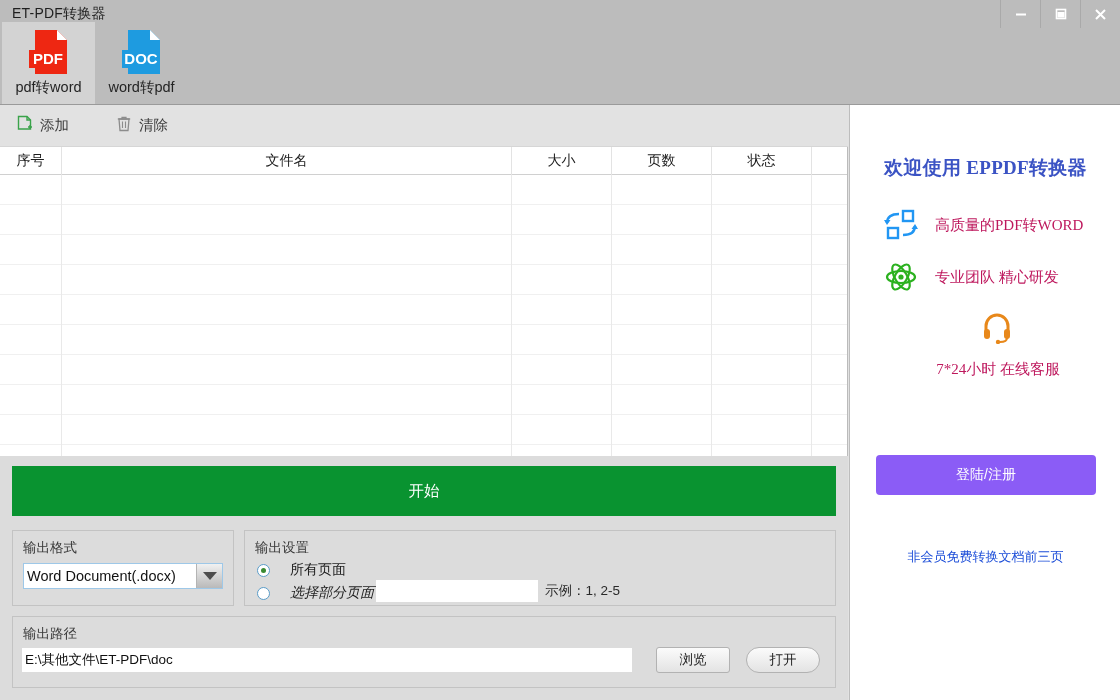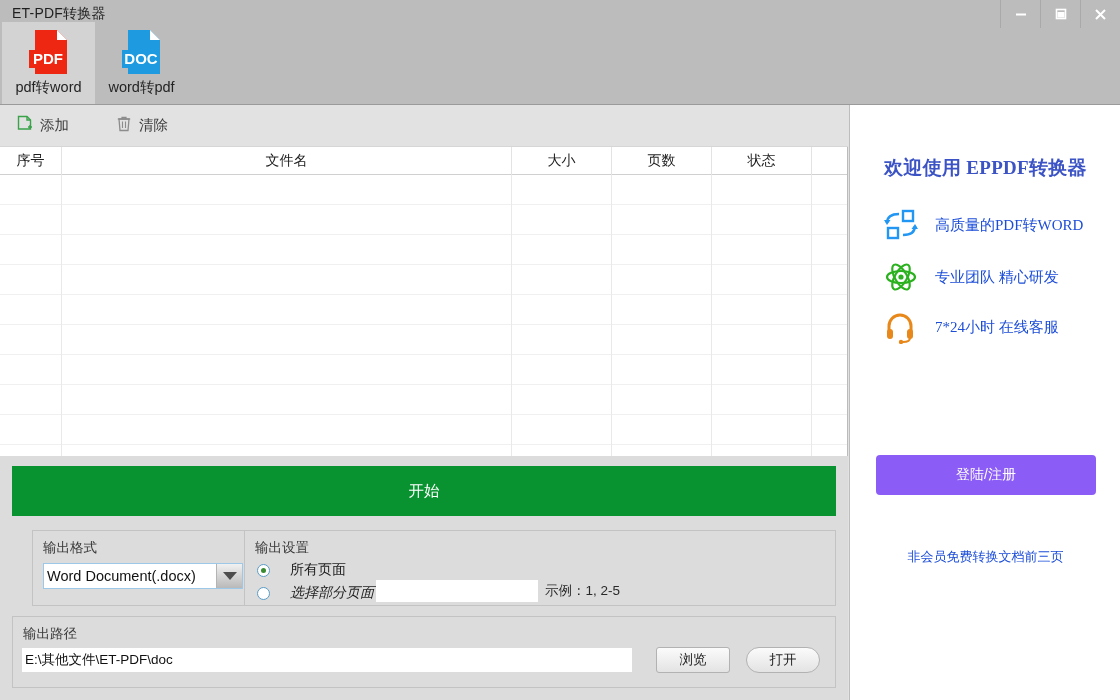--- a/index.html
+++ b/index.html
@@ -134,21 +134,21 @@
   .groupbox {
     position: absolute;
     border: 1px solid #c3c3c3;
     background: #dcdcdc;
   }
   .group-title {
     position: absolute; left: 10px; top: 8px;
     font-size: 13.5px; color: #3a3a3a;
   }
 
-  #grp-format { left: 12px; top: 74px; width: 222px; height: 76px; margin-left: 20px; }
+  #grp-format { left: 12px; top: 74px; width: 222px; height: 76px; }
   #format-select {
     position: absolute; left: 10px; top: 32px;
     width: 200px; height: 26px;
     background: #ffffff;
     border: 1px solid #9ec8e8;
     display: flex; align-items: center;
   }
   #format-value {
     flex: 1;
     padding-left: 3px;
@@ -239,25 +239,25 @@
     color: #3b53c4;
     letter-spacing: .3px;
   }
   .feature {
     position: absolute; left: 33px;
     display: flex; align-items: center; gap: 16px;
     width: 230px;
   }
   #feat-0 { top: 103px; }
   #feat-1 { top: 155px; }
-  #feat-2 { top: 205px; }
+  #feat-2 { top: 205px; flex-direction: column; }
   .feat-icon { width: 36px; height: 34px; flex: none; }
   .feat-text {
     font-family: "Liberation Serif", "DejaVu Serif", serif;
-    font-size: 15px; color: #1d4ed8;
+    font-size: 15px; color: #be185d;
     white-space: nowrap;
   }
   #login-btn {
     position: absolute; left: 26px; top: 350px;
     width: 220px; height: 40px;
     background: #8b5cf6;
     border-radius: 4px;
     color: #ffffff;
     display: flex; align-items: center; justify-content: center;
     font-size: 14px;

